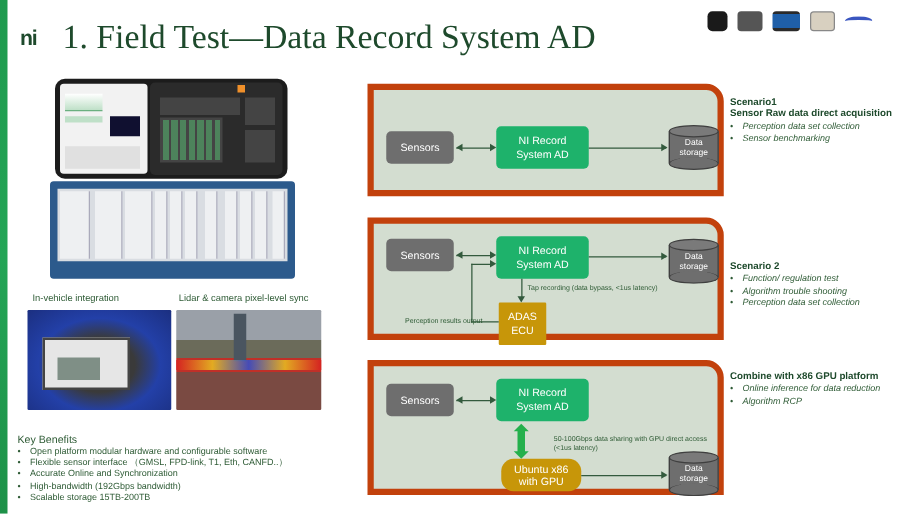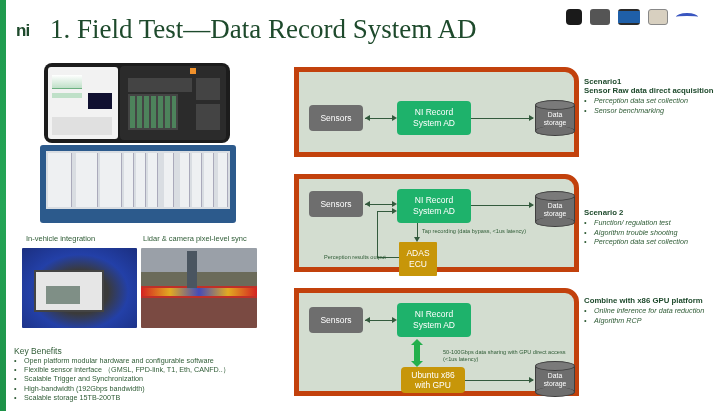--- a/index.html
+++ b/index.html
@@ -39,21 +39,21 @@
 
   
   .panel { position: absolute; left: 294px; width: 285px; background: #d3ddd0; border: 5px solid #c2410c; border-radius: 0 14px 0 0; }
   .p1 { top: 67px; height: 90px; }
   .p2 { top: 174px; height: 98px; }
   .p3 { top: 288px; height: 108px; }
   .node { position: absolute; display: flex; align-items: center; justify-content: center; text-align: center; color: #fff; font-size: 8px; line-height: 10px; border-radius: 4px; }
   .n-sensors { background: #6e6e6e; width: 54px; height: 26px; font-size: 8.5px; }
   .n-ni { background: #1eb26b; width: 74px; height: 34px; font-size: 8.5px; line-height: 11px; }
   .n-adas { background: #c79609; width: 38px; height: 34px; border-radius: 1px; font-size: 8.5px; line-height: 11px; }
-  .n-ubuntu { background: #c79609; width: 64px; height: 26px; font-size: 8.5px; line-height: 10px; }
+  .n-ubuntu { background: #c79609; width: 64px; height: 26px; font-size: 8.5px; line-height: 10px; border-radius: 10px; }
   .cyl { position: absolute; width: 40px; height: 36px; }
   .cyl .body { position: absolute; left: 0; top: 5px; width: 40px; height: 26px; background: #6e6e6e; border-left: 1px solid #3f3f3f; border-right: 1px solid #3f3f3f; }
   .cyl .top { position: absolute; left: 0; top: 0; width: 40px; height: 10px; border-radius: 50%; background: #7a7a7a; border: 1px solid #3f3f3f; }
   .cyl .bot { position: absolute; left: 0; top: 26px; width: 40px; height: 10px; border-radius: 50%; background: #6e6e6e; border: 1px solid #3f3f3f; border-top: none; }
   .cyl .lbl { position: absolute; left: 0; top: 11px; width: 40px; text-align: center; font-size: 6.8px; line-height: 8px; color: #fff; z-index: 2; }
   .line { position: absolute; background: #335a3d; }
   .arrow-r, .arrow-l, .arrow-d, .arrow-u { position: absolute; width: 0; height: 0; }
   .arrow-r { border-top: 3px solid transparent; border-bottom: 3px solid transparent; border-left: 5px solid #335a3d; }
   .arrow-l { border-top: 3px solid transparent; border-bottom: 3px solid transparent; border-right: 5px solid #335a3d; }
   .arrow-d { border-left: 3px solid transparent; border-right: 3px solid transparent; border-top: 5px solid #335a3d; }
@@ -127,21 +127,21 @@
   </div>
 <div class="photo lidar">
     <div class="tower"></div>
     <div class="band"></div>
   </div>
 
 <div class="kb-title">Key Benefits</div>
 <ul class="kb-list">
   <li>Open platform modular hardware and configurable software</li>
   <li>Flexible sensor interface （GMSL, FPD-link, T1, Eth, CANFD..）</li>
-  <li>Scalable Trigger and Synchronization</li>
+  <li>Accurate Online and Synchronization</li>
   <li>High-bandwidth (192Gbps bandwidth)</li>
   <li>Scalable storage 15TB-200TB</li>
 </ul>
 
 <div class="panel p1">
   <div class="node n-sensors" style="left:10px;top:33px;">Sensors</div>
   <div class="line" style="left:66px;top:46px;width:30px;height:1px;"></div>
   <div class="arrow-l" style="left:66px;top:43px;"></div>
   <div class="arrow-r" style="left:93px;top:43px;"></div>
   <div class="node n-ni" style="left:98px;top:29px;">

